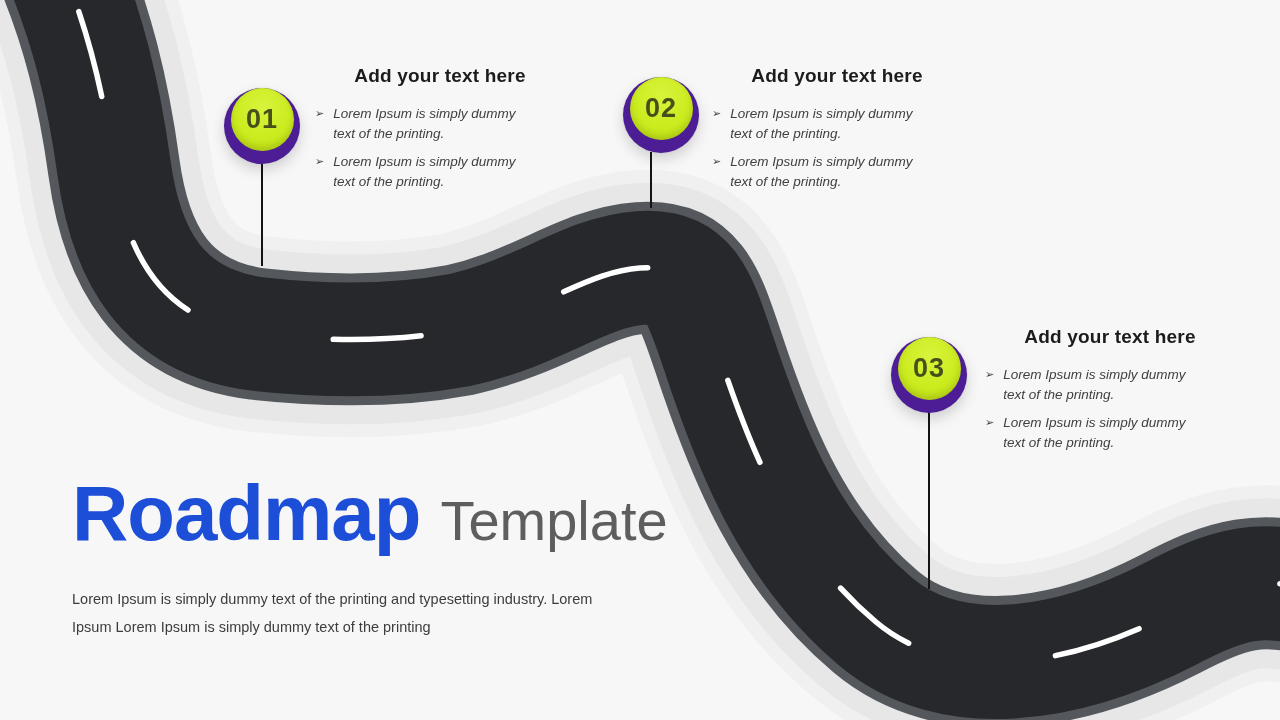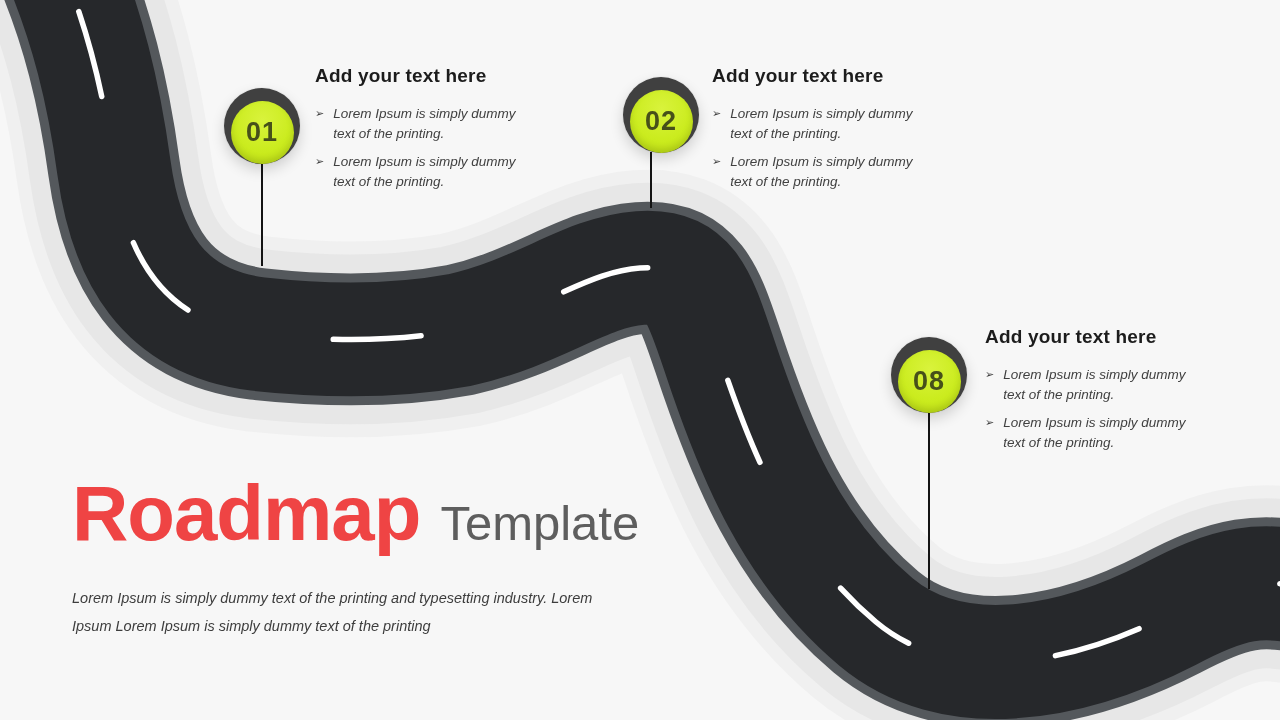--- a/index.html
+++ b/index.html
@@ -9,62 +9,62 @@
   .slide {
     position:relative; width:1280px; height:720px;
     background:#f7f7f7; overflow:hidden;
   }
 
   .road-svg { position:absolute; left:0; top:0; width:1280px; height:720px; }
 
   
   .badge {
     position:absolute; width:76px; height:76px; border-radius:50%;
-    background:#404040;
+    background:#4c1d95;
     box-shadow:0 6px 14px rgba(0,0,0,.16), 0 0 0 1px rgba(0,0,0,.03);
-    display:flex; align-items:flex-end; justify-content:center;
+    display:flex; align-items:flex-start; justify-content:center;
   }
   .badge-inner {
     width:63px; height:63px; border-radius:50%;
     background:radial-gradient(circle at 50% 30%, #d9f33c 0%, #cbec1f 55%, #c2e214 100%);
     box-shadow:inset 0 -4px 7px rgba(0,0,0,.14);
     display:flex; align-items:center; justify-content:center;
   }
   .badge-num {
     font-size:27px; font-weight:700; color:#47501a; letter-spacing:1px;
   }
 
   .stem { position:absolute; width:2px; background:#141414; }
 
   .m-content { position:absolute; width:250px; }
   .m-heading {
     font-size:19px; font-weight:700; color:#1c1c1c;
-    line-height:26px; margin-bottom:15px; letter-spacing:.2px;
+    line-height:26px; margin-bottom:15px; letter-spacing:.2px;text-align:center;
   }
   .bullet { display:flex; margin-bottom:8px; }
   .bullet-arrow {
     font-family:"DejaVu Sans", sans-serif;
     font-size:11px; line-height:20px; color:#3c3c3c; margin-right:9px; flex:0 0 auto;
   }
   .bullet-text {
     font-style:italic; font-size:13.5px; line-height:20px;
     color:#404040; width:206px;
   }
 
   
   .title-block { position:absolute; left:72px; top:474px; }
   .title-row { display:flex; align-items:baseline; gap:20px; }
   .title-main {
-    font-size:78px; font-weight:800; color:#ef4444;
+    font-size:78px; font-weight:800; color:#1d4ed8;
     line-height:78px; letter-spacing:-1px;
   }
-  .title-suffix { font-size:49px; font-weight:400; color:#5e5e5e; }
+  .title-suffix { font-size:56px; font-weight:400; color:#5e5e5e; }
   .subtitle {
     margin-top:32px; max-width:552px;
-    font-style:italic; font-size:14.5px; line-height:28px; color:#3d3d3d;
+    font-size:14.5px; line-height:28px; color:#3d3d3d;
   }
 </style>
 </head>
 <body>
 
 <div class="slide">
 
   <svg class="road-svg" viewBox="0 0 1280 720" aria-hidden="true">
     <g fill="none">
       <path d="M 55 -50 C 88 25, 104 95, 114 168 C 126 255, 162 322, 258 334 C 330 342, 395 342, 460 330 C 540 312, 585 272, 640 268 C 695 264, 700 300, 726 375 C 752 450, 790 550, 876 622 C 950 684, 1065 668, 1170 614 C 1225 585, 1262 572, 1330 595" stroke="#f0f0f0" stroke-width="196"></path>
@@ -107,21 +107,21 @@
     </div>
     <div class="bullet">
       <span class="bullet-arrow">➢</span>
       <span class="bullet-text">Lorem Ipsum is simply dummy text of the printing.</span>
     </div>
   </div>
 
   <div class="stem" style="left:928px; top:412px; height:177px;"></div>
   <div class="badge" style="left:891px; top:337px;">
     <div class="badge-inner">
-      <span class="badge-num">08</span>
+      <span class="badge-num">03</span>
     </div>
   </div>
   <div class="m-content" style="left:985px; top:324px;">
     <div class="m-heading">Add your text here</div>
     <div class="bullet">
       <span class="bullet-arrow">➢</span>
       <span class="bullet-text">Lorem Ipsum is simply dummy text of the printing.</span>
     </div>
     <div class="bullet">
       <span class="bullet-arrow">➢</span>

